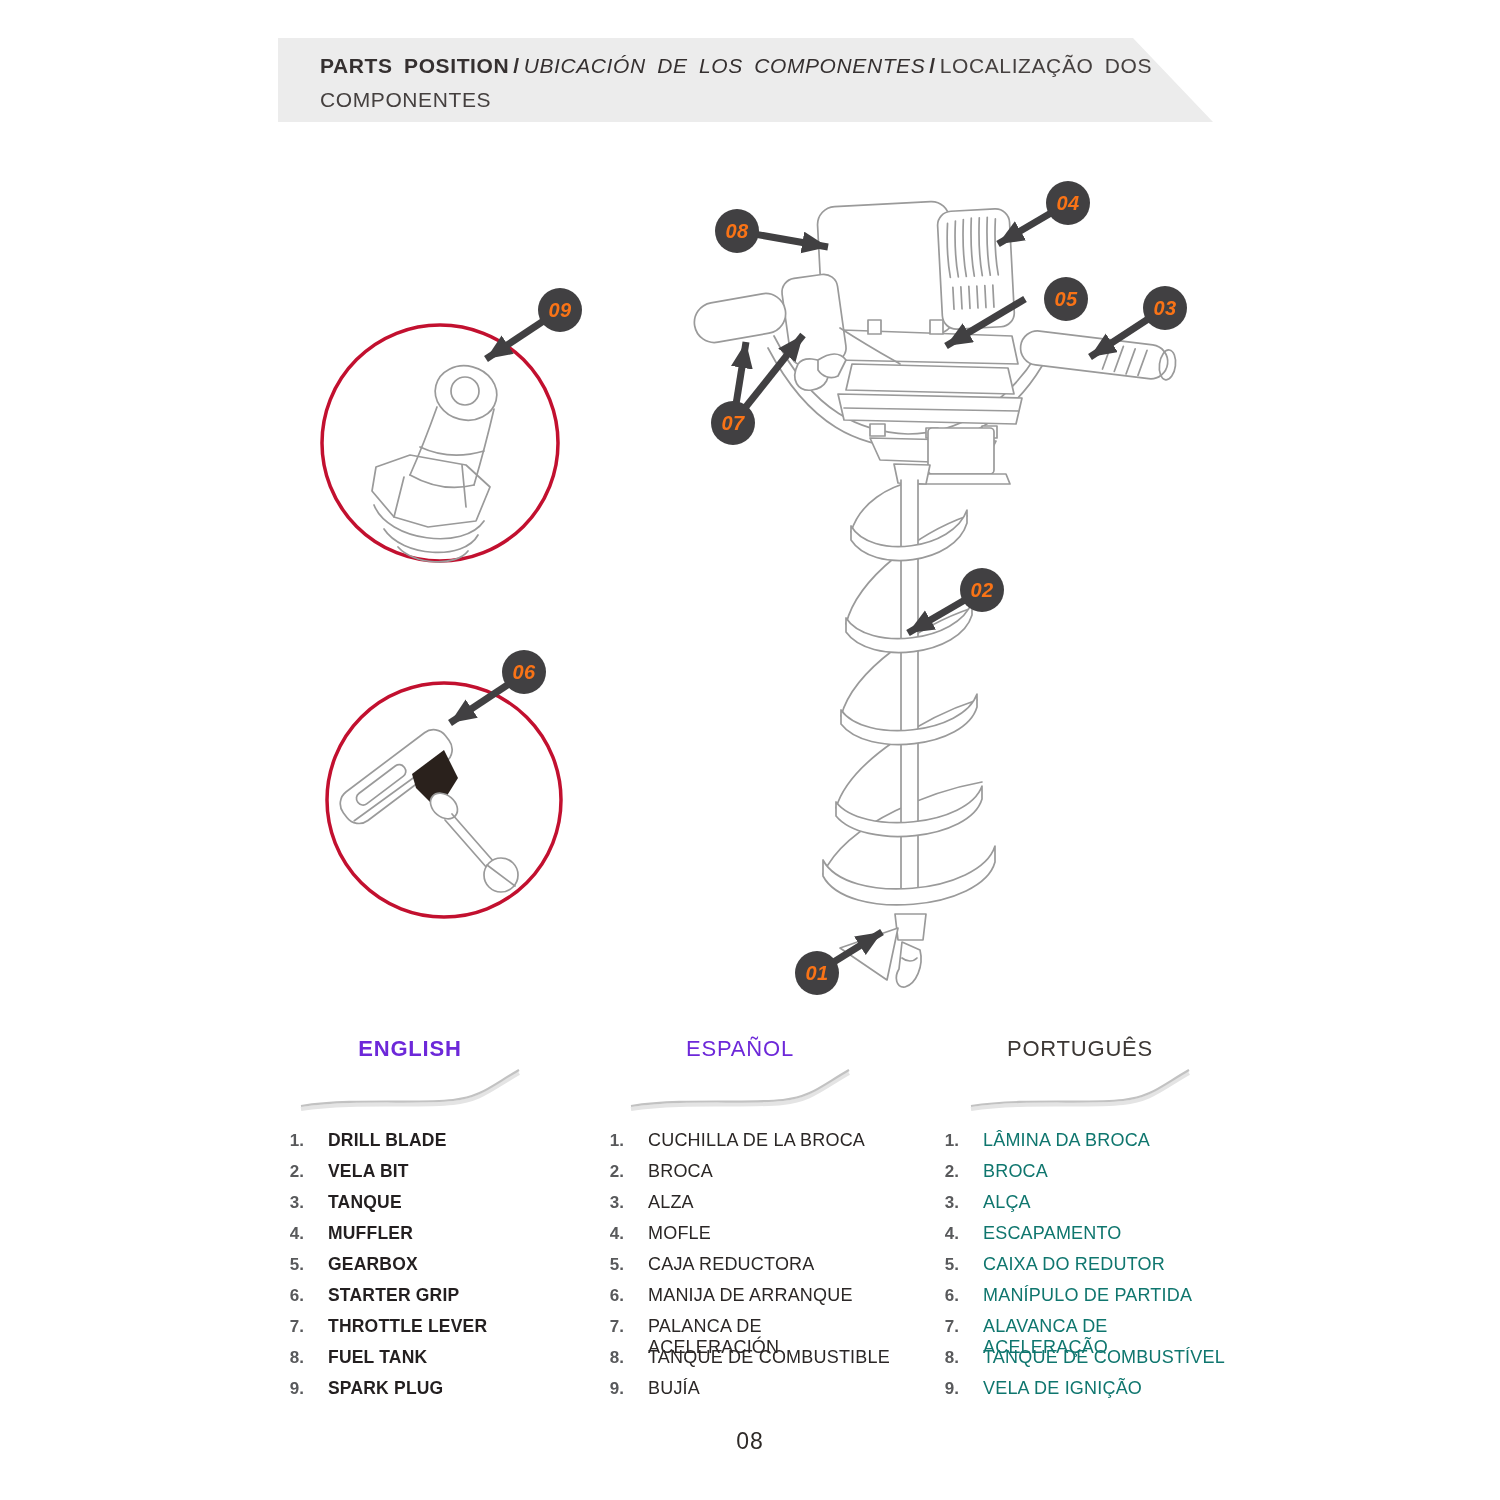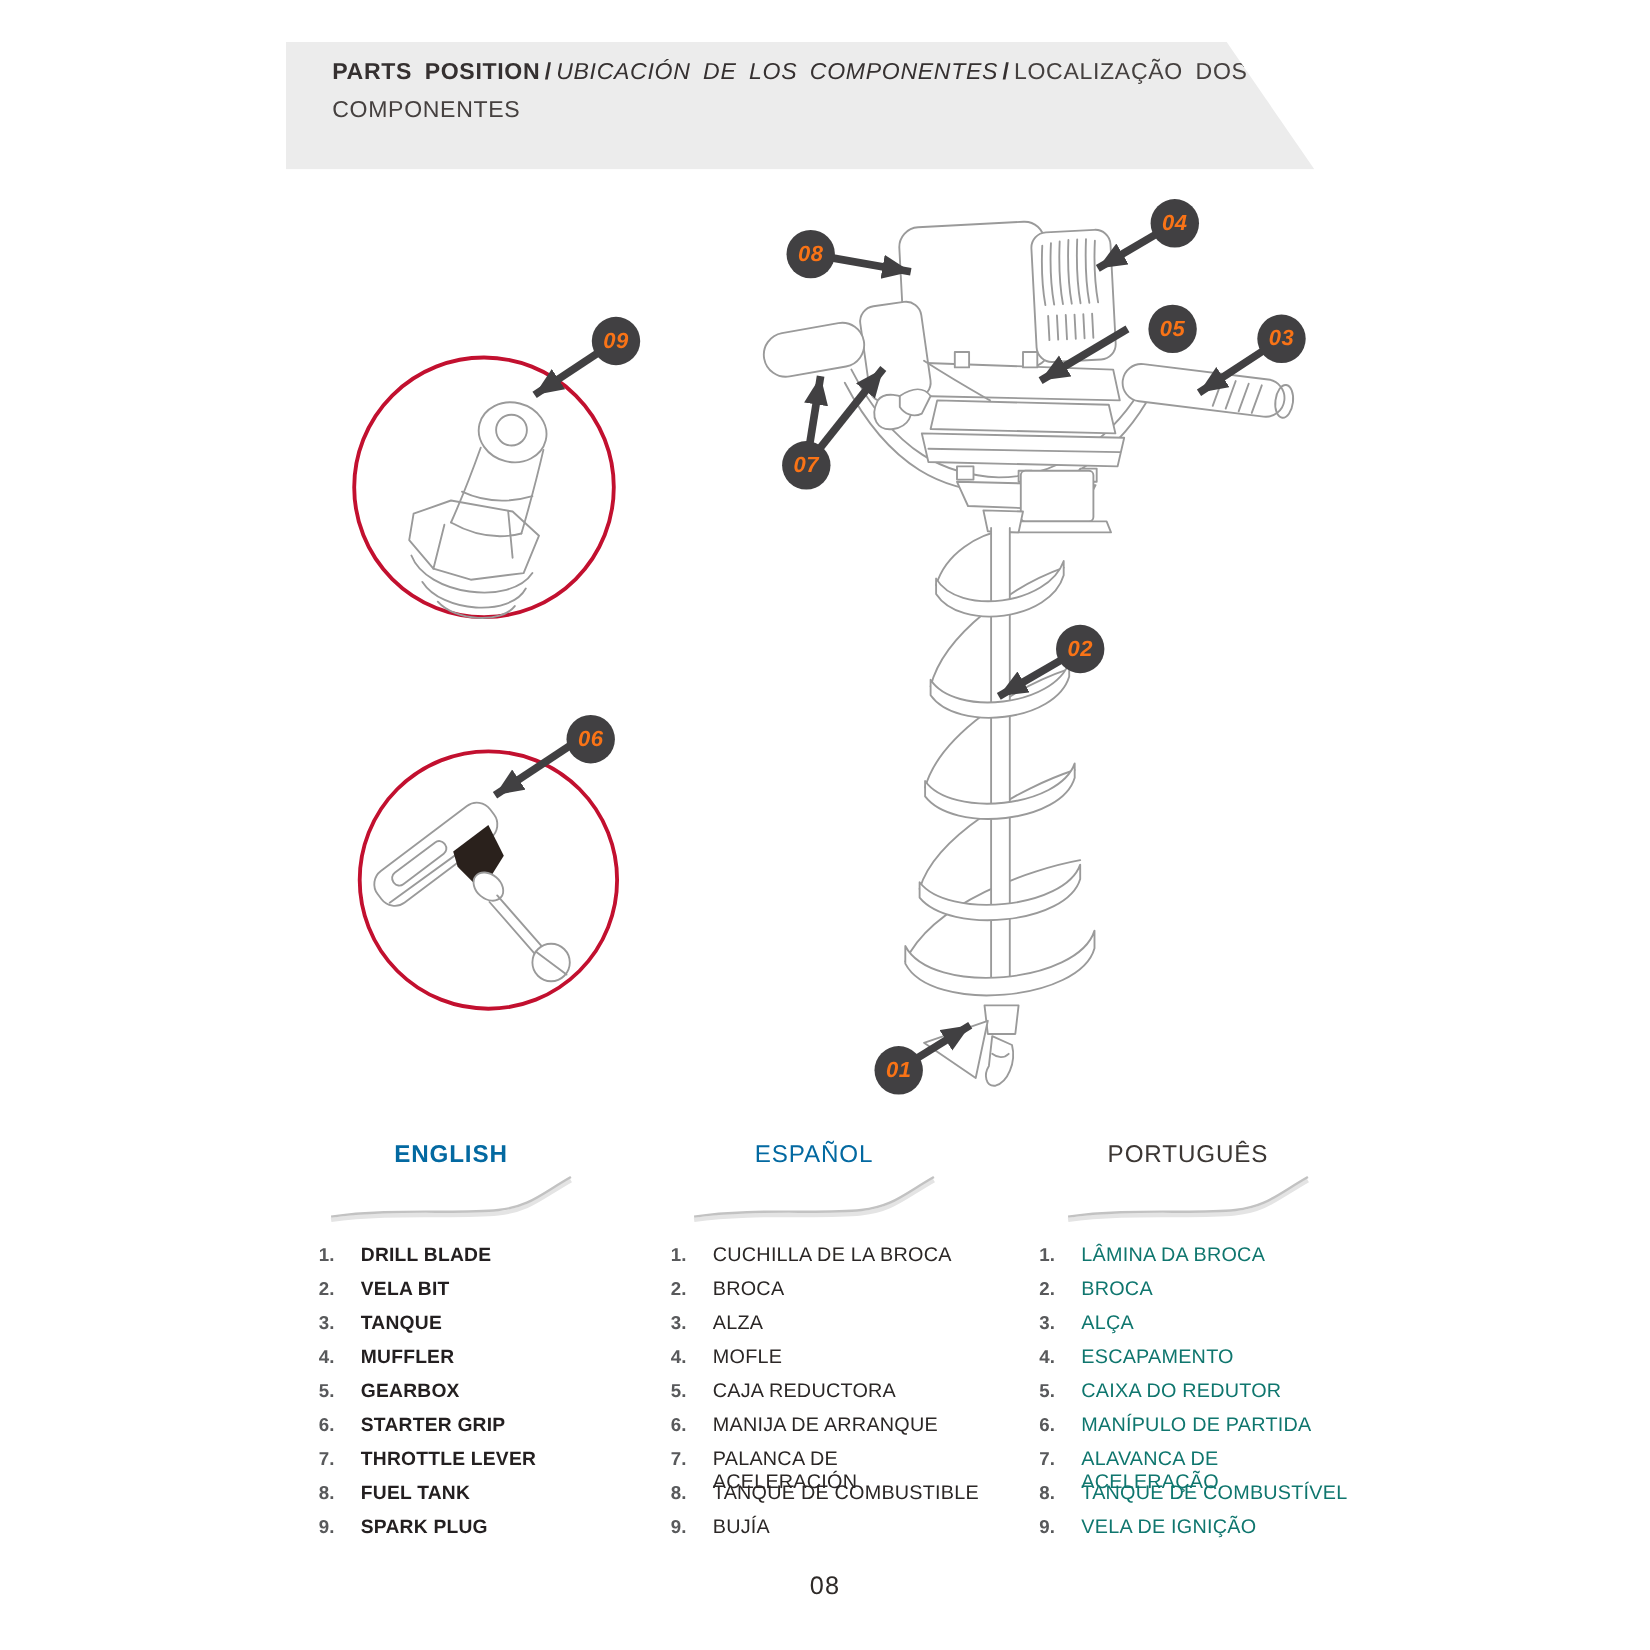--- a/index.html
+++ b/index.html
@@ -1,20 +1,20 @@
 <!DOCTYPE html>
 <html><head>
 <meta charset="utf-8">
 <style>
   html,body{margin:0;padding:0;background:#fff;}
   .page{position:relative;width:1500px;height:1500px;background:#ffffff;overflow:hidden;
         font-family:"Liberation Sans",sans-serif;color:#2f2b2a;}
 
   
-  .band{position:absolute;left:260px;top:38px;width:935px;height:116px;background:#ececec;
+  .band{position:absolute;left:278px;top:38px;width:935px;height:84px;background:#ececec;
         clip-path:polygon(0 0,855px 0,100% 100%,0 100%);}
   .band-text{position:absolute;left:42px;top:11px;width:860px;font-size:21px;line-height:34px;
         color:#353030;letter-spacing:.6px;word-spacing:5px;}
   .band-text .bold{font-weight:700;}
   .band-text .ital{font-style:italic;font-weight:400;}
   .band-text .reg{font-weight:400;color:#45403f;}
   .band-text .sep{font-weight:700;padding:0 4px;}
 
   
   svg.art{position:absolute;}
@@ -23,21 +23,21 @@
   .dark{fill:#2a211c;stroke:none;}
   .redring{fill:none;stroke:#c2102f;stroke-width:3.5px;}
 
   
   .badge{position:absolute;width:44px;height:44px;border-radius:50%;background:#414042;
          color:#f97316;font-weight:700;font-size:20px;letter-spacing:.5px;
          display:flex;align-items:center;justify-content:center;z-index:6;font-style:italic;}
 
   
   .col{position:absolute;top:1036px;}
-  .col h3{margin:0;text-align:center;font-size:22px;letter-spacing:.8px;color:#0369a1;}
+  .col h3{margin:0;text-align:center;font-size:22px;letter-spacing:.8px;color:#6d28d9;}
   .col .t-bold{font-weight:700;}
   .col .t-ital{font-weight:400;}
   .col .t-reg{font-weight:400;color:#3c3734;}
   .swoosh{display:block;margin:6px auto 0 auto;}
   .rows{margin-top:18px;}
   .row{display:flex;align-items:baseline;height:31px;}
   .num{width:34px;text-align:right;font-weight:700;font-size:17px;color:#58595b;flex:none;}
   .lbl{margin-left:24px;font-size:17.5px;letter-spacing:.2px;}
   .lbl-en{font-weight:700;color:#231f20;}
   .lbl-es{font-weight:400;color:#2b2726;font-size:18px;}
@@ -182,21 +182,21 @@
       <line x1="982" y1="590" x2="908" y2="633" marker-end="url(#ah)"></line>
       <line x1="816" y1="973" x2="882" y2="932" marker-end="url(#ah)"></line>
     </g>
   </svg>
 
   <div class="badge" style="left:795px;top:951px;">01</div>
   <div class="badge" style="left:960px;top:568px;">02</div>
   <div class="badge" style="left:1143px;top:286px;">03</div>
   <div class="badge" style="left:1046px;top:181px;">04</div>
   <div class="badge" style="left:1044px;top:277px;">05</div>
-  <div class="badge" style="left:515px;top:650px;">06</div>
+  <div class="badge" style="left:502px;top:650px;">06</div>
   <div class="badge" style="left:711px;top:401px;">07</div>
   <div class="badge" style="left:715px;top:209px;">08</div>
   <div class="badge" style="left:538px;top:288px;">09</div>
 
   <div class="col" style="left:270px;width:280px;">
     <h3 class="t-bold">ENGLISH</h3>
     <svg class="swoosh" width="230" height="44" viewBox="0 0 230 44">
       <path d="M 6 41 C 60 33 120 39 158 35 C 186 32 196 21 224 5" fill="none" stroke="#e4e4e4" stroke-width="4"></path>
       <path d="M 6 38 C 60 30 120 36 158 32 C 186 29 196 18 224 2" fill="none" stroke="#c2c2c2" stroke-width="2.2"></path>
     </svg>

